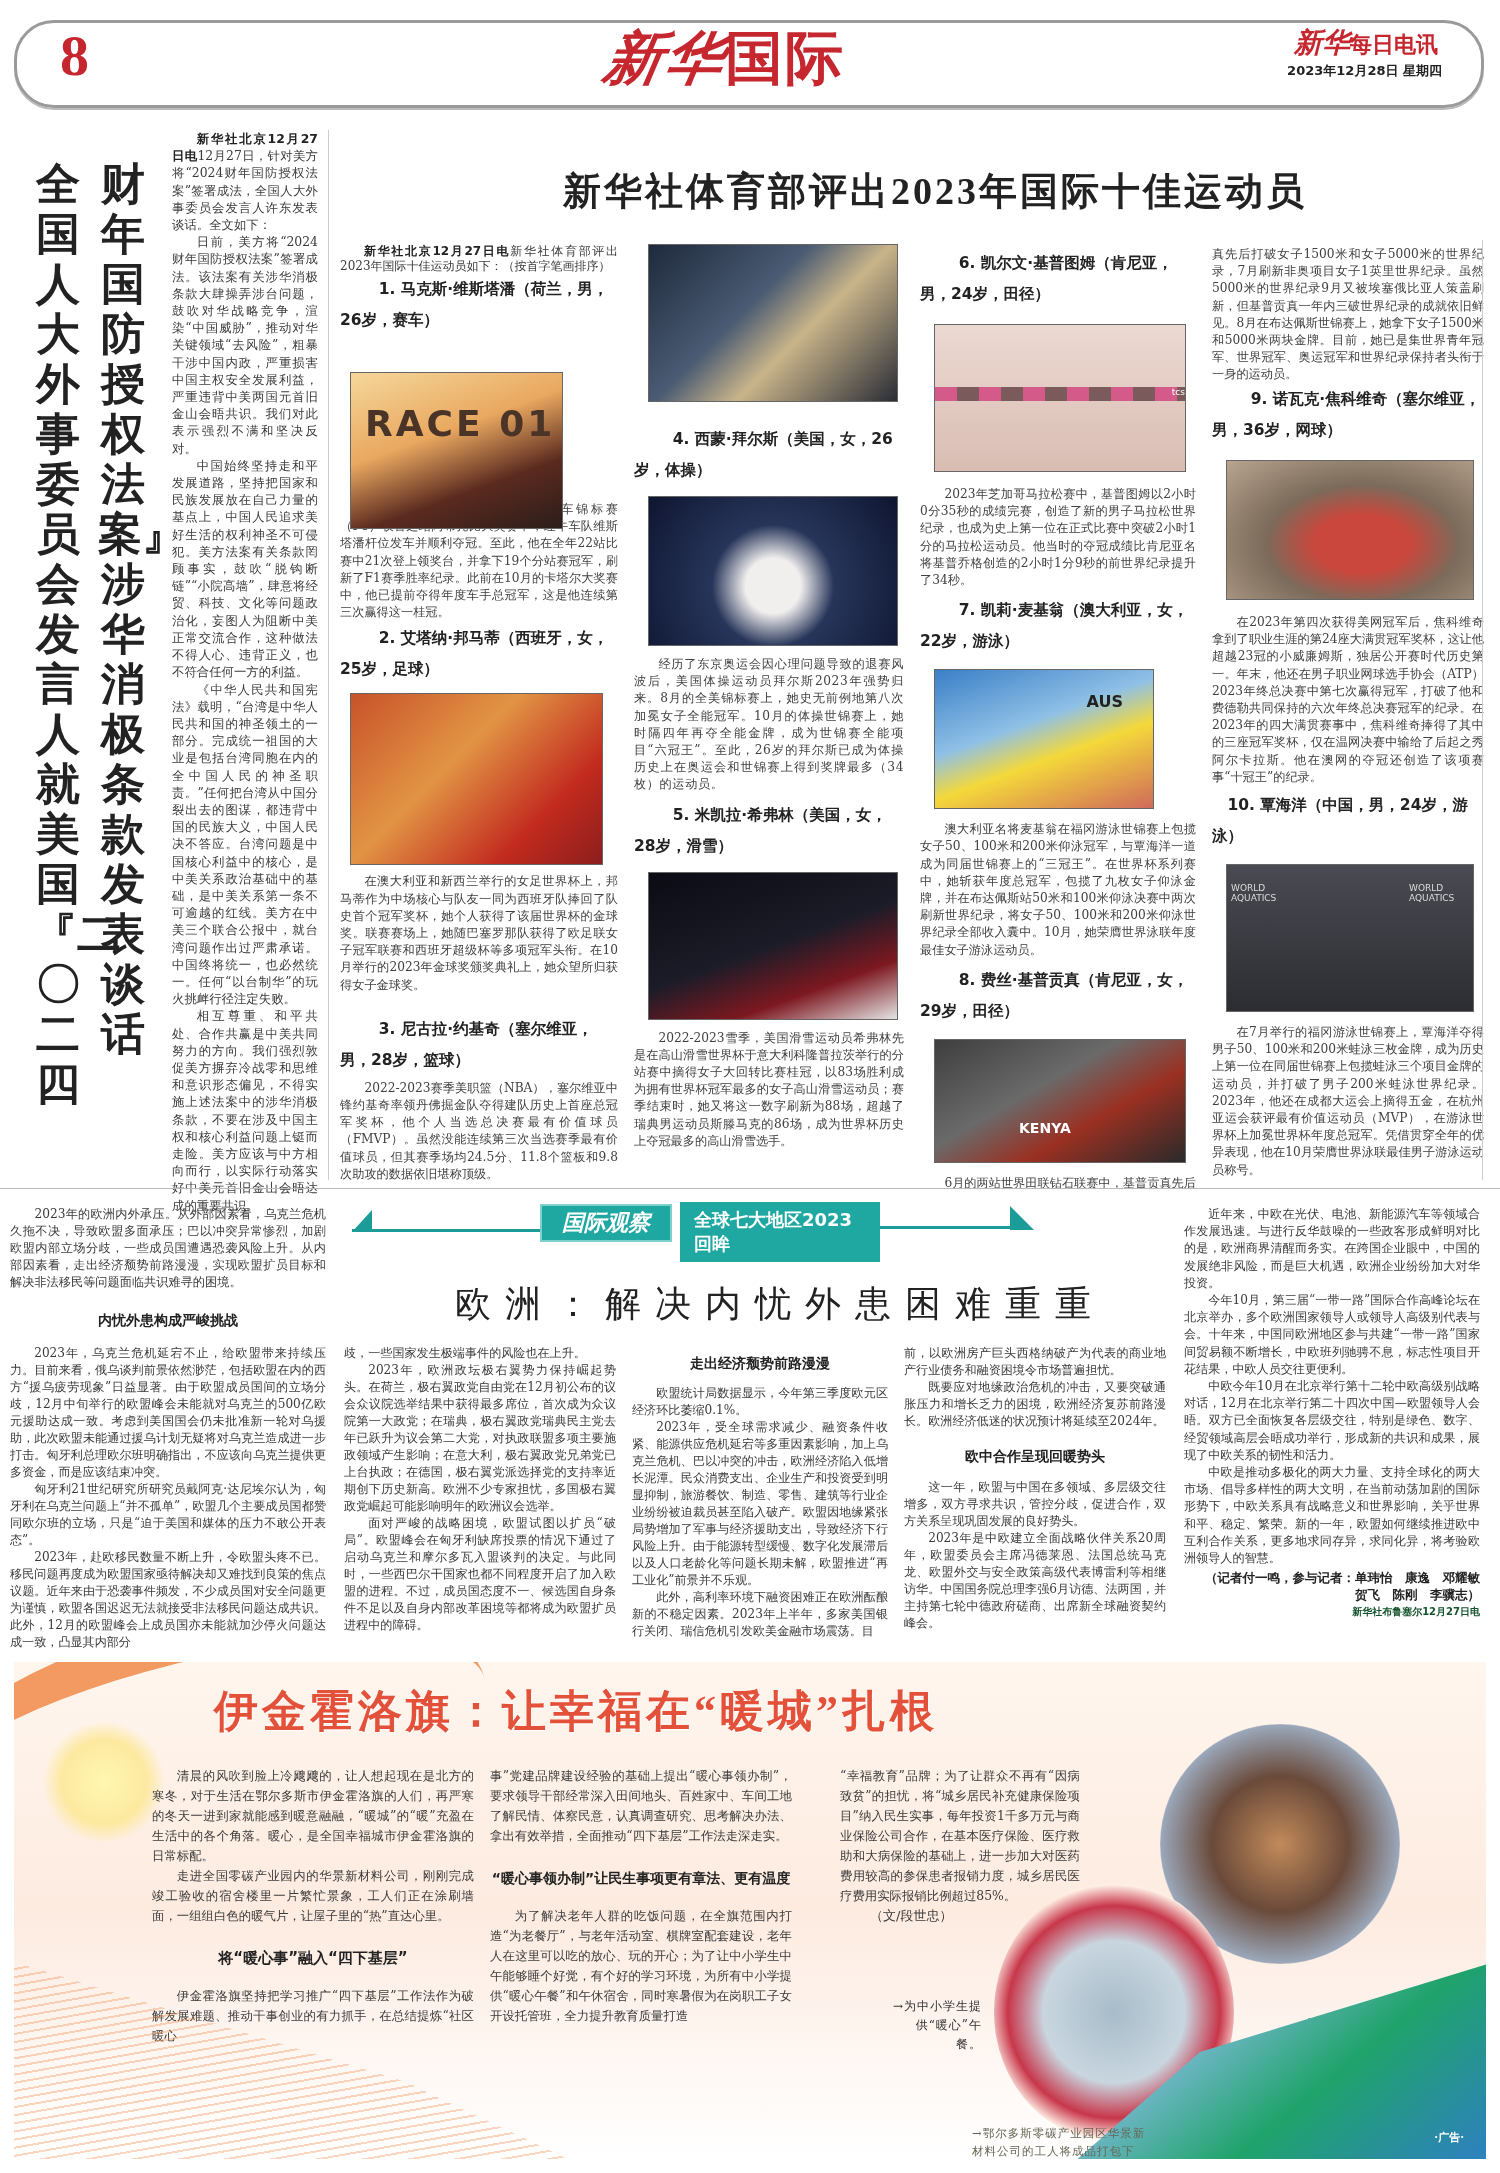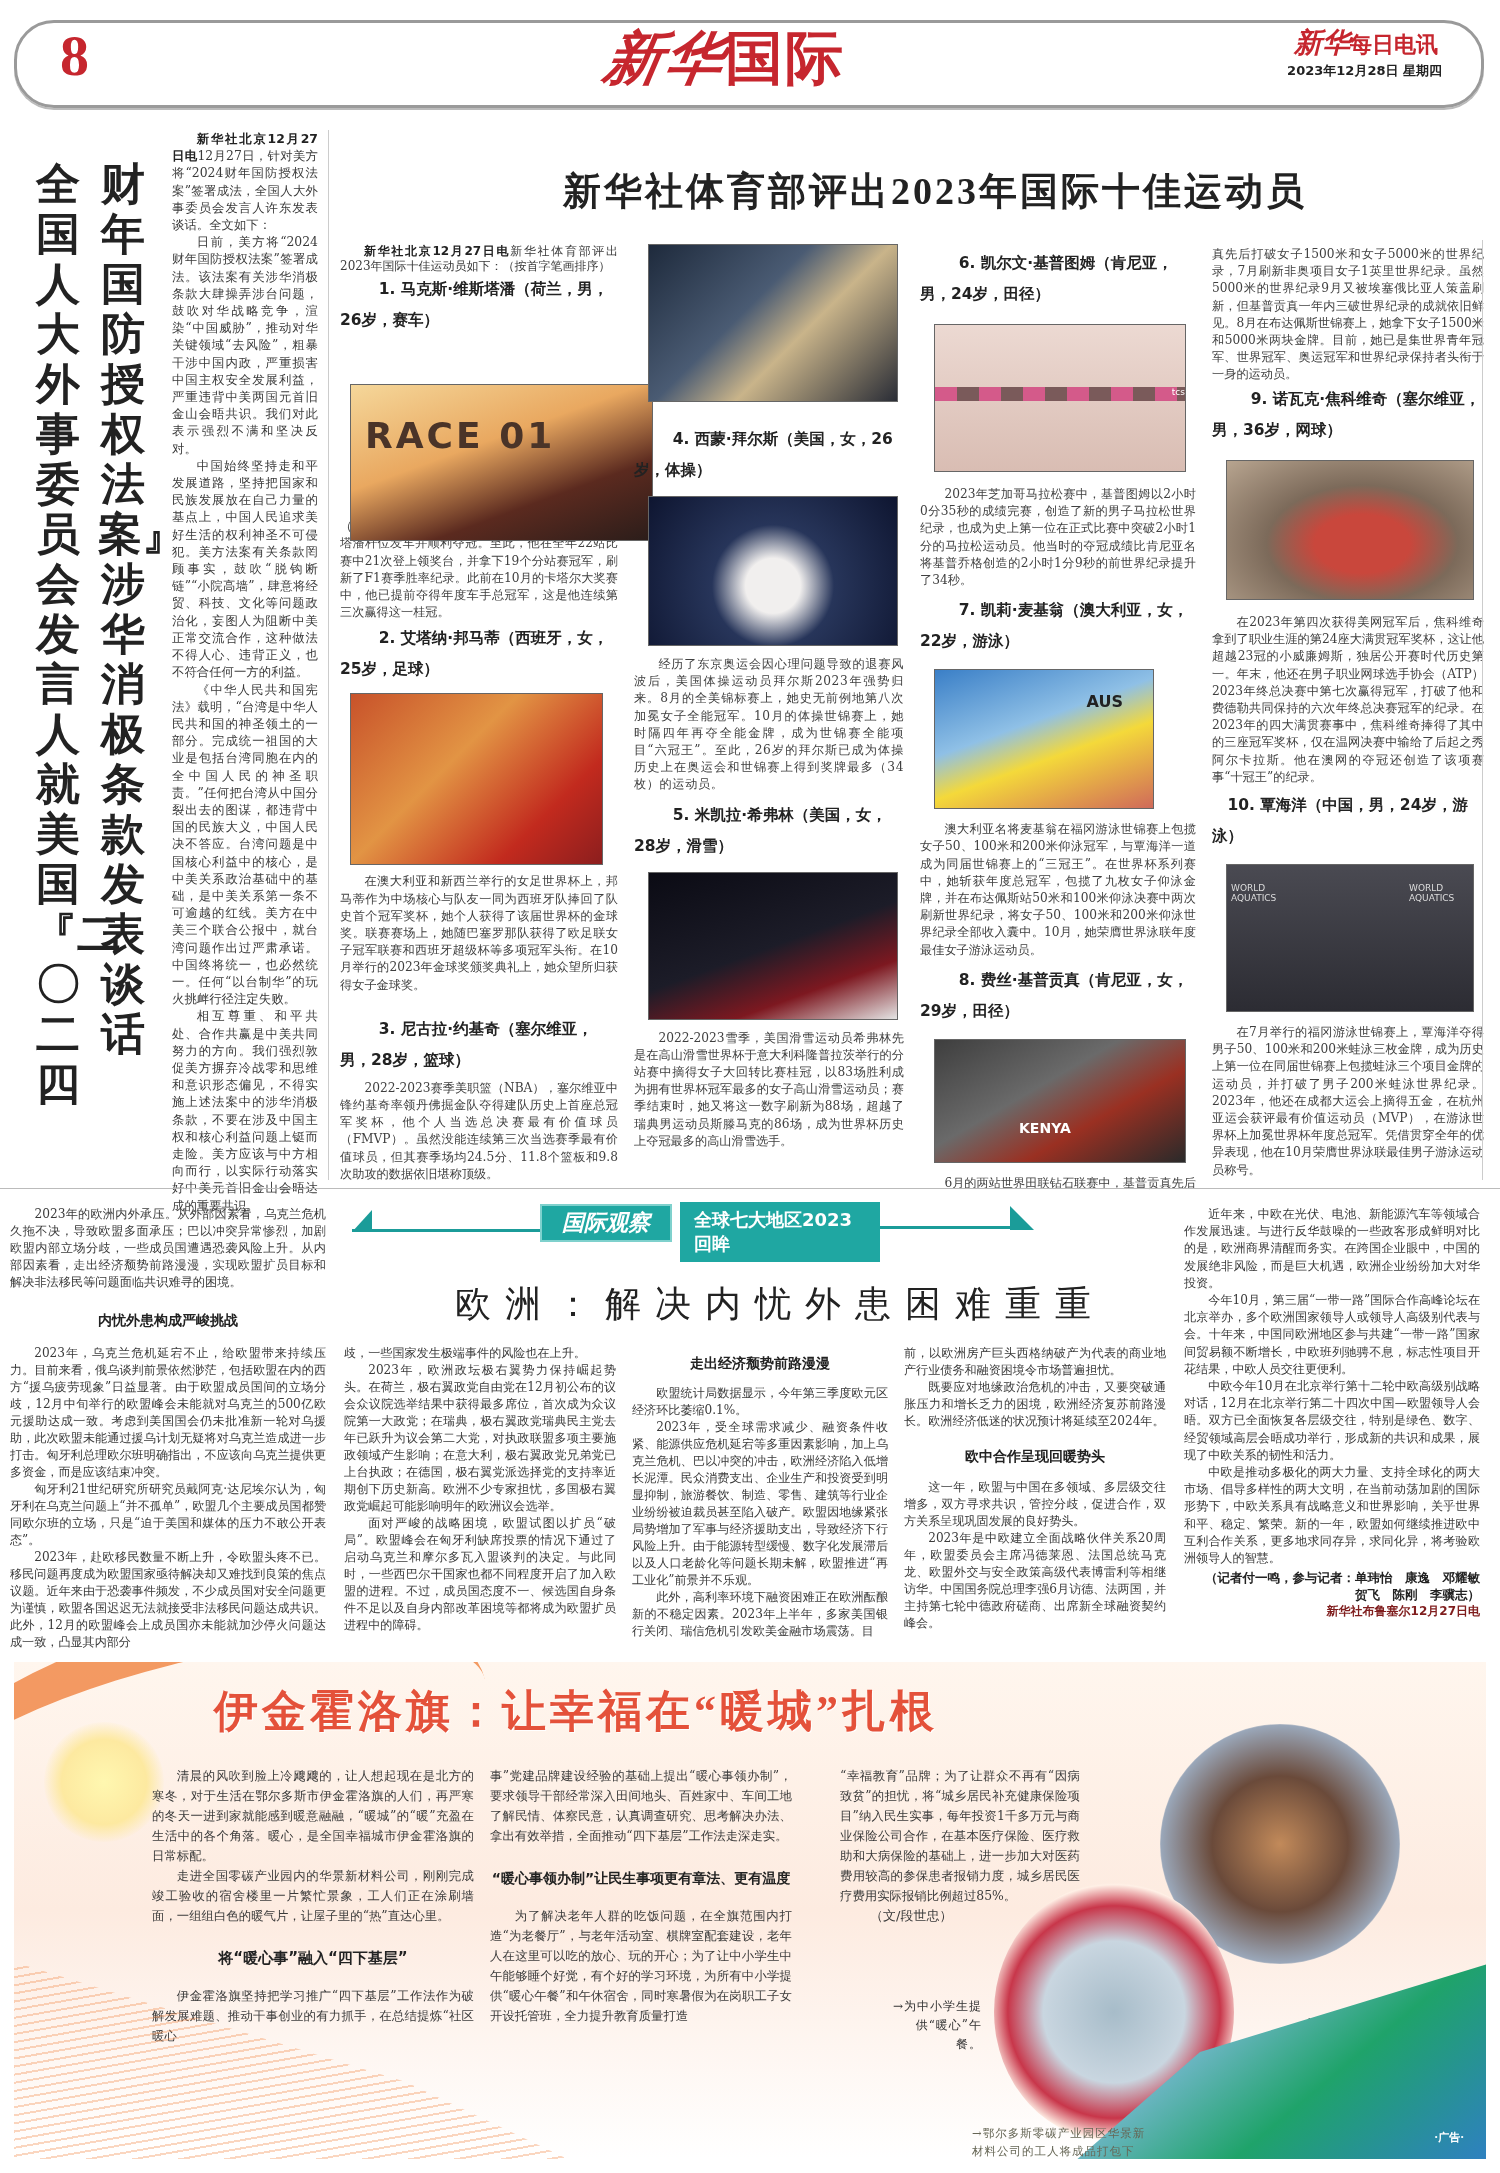--- a/index.html
+++ b/index.html
@@ -61,21 +61,21 @@
 </div>
 <div class="abs" style="left:328px;top:130px;width:1px;height:1050px;background:#ccc"></div>
 
 <div class="abs main-head">新华社体育部评出2023年国际十佳运动员</div>
 
 <div class="abs" style="left:340px;top:244px;width:278px">
   <div class="col-text" style="font-size:12px;line-height:15px">
       <p><span class="dateline">新华社北京12月27日电</span><span>新华社体育部评出2023年国际十佳运动员如下：（按首字笔画排序）</span></p>
     </div>
   <div class="athlete-h" style="">1. 马克斯·维斯塔潘（荷兰，男，26岁，赛车）</div>
-  <div class="photo abs" style="left:10px;top:140px;width:303px;height:157px;background:linear-gradient(160deg,#f5d79a,#e9a860 40%,#5b2a1f 70%,#2b1d1a);overflow:hidden">
+  <div class="photo abs" style="left:10px;top:128px;width:213px;height:157px;background:linear-gradient(160deg,#f5d79a,#e9a860 40%,#5b2a1f 70%,#2b1d1a);overflow:hidden">
     <div class="sans" style="position:absolute;top:30px;left:14px;font-size:36px;font-weight:bold;color:#4a3428;letter-spacing:3px">RACE 01</div>
   </div>
   <div class="cap" style="margin-top:165px">在2023赛季世界一级方程式赛车锦标赛（F1）收官之站阿布扎比大奖赛中，红牛车队维斯塔潘杆位发车并顺利夺冠。至此，他在全年22站比赛中21次登上领奖台，并拿下19个分站赛冠军，刷新了F1赛季胜率纪录。此前在10月的卡塔尔大奖赛中，他已提前夺得年度车手总冠军，这是他连续第三次赢得这一桂冠。</div>
   <div class="athlete-h" style="margin-top:2px">2. 艾塔纳·邦马蒂（西班牙，女，25岁，足球）</div>
   <div class="photo" style="margin:8px 10px;width:253px;height:172px;background:linear-gradient(135deg,#c8522a,#e29444 40%,#c22a1e 75%,#8c1e1e)"></div>
   <div class="cap">在澳大利亚和新西兰举行的女足世界杯上，邦马蒂作为中场核心与队友一同为西班牙队捧回了队史首个冠军奖杯，她个人获得了该届世界杯的金球奖。联赛赛场上，她随巴塞罗那队获得了欧足联女子冠军联赛和西班牙超级杯等多项冠军头衔。在10月举行的2023年金球奖颁奖典礼上，她众望所归获得女子金球奖。</div>
   <div class="athlete-h" style="margin-top:20px">3. 尼古拉·约基奇（塞尔维亚，男，28岁，篮球）</div>
   <div class="cap" style="margin-top:4px">2022-2023赛季美职篮（NBA），塞尔维亚中锋约基奇率领丹佛掘金队夺得建队历史上首座总冠军奖杯，他个人当选总决赛最有价值球员（FMVP）。虽然没能连续第三次当选赛季最有价值球员，但其赛季场均24.5分、11.8个篮板和9.8次助攻的数据依旧堪称顶级。</div>
 </div>
 
@@ -159,21 +159,21 @@
   <div class="sub-h" style="margin:18px 0 14px">欧中合作呈现回暖势头</div>
   <p>这一年，欧盟与中国在多领域、多层级交往增多，双方寻求共识，管控分歧，促进合作，双方关系呈现巩固发展的良好势头。</p>
   <p>2023年是中欧建立全面战略伙伴关系20周年，欧盟委员会主席冯德莱恩、法国总统马克龙、欧盟外交与安全政策高级代表博雷利等相继访华。中国国务院总理李强6月访德、法两国，并主持第七轮中德政府磋商、出席新全球融资契约峰会。</p>
 </div>
 <div class="abs col-text" style="left:1184px;top:1206px;width:296px;font-size:12.1px;line-height:17.2px">
   <p>近年来，中欧在光伏、电池、新能源汽车等领域合作发展迅速。与进行反华鼓噪的一些政客形成鲜明对比的是，欧洲商界清醒而务实。在跨国企业眼中，中国的发展绝非风险，而是巨大机遇，欧洲企业纷纷加大对华投资。</p>
   <p>今年10月，第三届“一带一路”国际合作高峰论坛在北京举办，多个欧洲国家领导人或领导人高级别代表与会。十年来，中国同欧洲地区参与共建“一带一路”国家间贸易额不断增长，中欧班列驰骋不息，标志性项目开花结果，中欧人员交往更便利。</p>
   <p>中欧今年10月在北京举行第十二轮中欧高级别战略对话，12月在北京举行第二十四次中国—欧盟领导人会晤。双方已全面恢复各层级交往，特别是绿色、数字、经贸领域高层会晤成功举行，形成新的共识和成果，展现了中欧关系的韧性和活力。</p>
   <p>中欧是推动多极化的两大力量、支持全球化的两大市场、倡导多样性的两大文明，在当前动荡加剧的国际形势下，中欧关系具有战略意义和世界影响，关乎世界和平、稳定、繁荣。新的一年，欧盟如何继续推进欧中互利合作关系，更多地求同存异，求同化异，将考验欧洲领导人的智慧。</p>
   <div class="sans" style="text-align:right;font-weight:bold;font-size:12.5px;line-height:17px;color:#222;margin-top:2px">（记者付一鸣，参与记者：单玮怡　康逸　邓耀敏　贺飞　陈刚　李骥志）</div>
-  <div class="sans" style="text-align:right;font-weight:bold;font-size:12px;color:#7f1d1d">新华社布鲁塞尔12月27日电</div>
+  <div class="sans" style="text-align:right;font-weight:bold;font-size:10px;color:#14532d">新华社布鲁塞尔12月27日电</div>
 </div>
 
 <div class="abs ad">
   <div class="abs ad-swoosh"></div>
   <div class="abs" style="left:30px;top:60px;width:120px;height:120px;border-radius:50%;background:radial-gradient(#fff7b0,#fde9a0 50%,transparent 72%)"></div>
   <div class="abs ad-title">伊金霍洛旗：让幸福在“暖城”扎根</div>
 
   <div class="abs ad-text" style="left:138px;top:104px;width:322px">
     <p>清晨的风吹到脸上冷飕飕的，让人想起现在是北方的寒冬，对于生活在鄂尔多斯市伊金霍洛旗的人们，再严寒的冬天一进到家就能感到暖意融融，“暖城”的“暖”充盈在生活中的各个角落。暖心，是全国幸福城市伊金霍洛旗的日常标配。</p>
     <p>走进全国零碳产业园内的华景新材料公司，刚刚完成竣工验收的宿舍楼里一片繁忙景象，工人们正在涂刷墙面，一组组白色的暖气片，让屋子里的“热”直达心里。</p>

